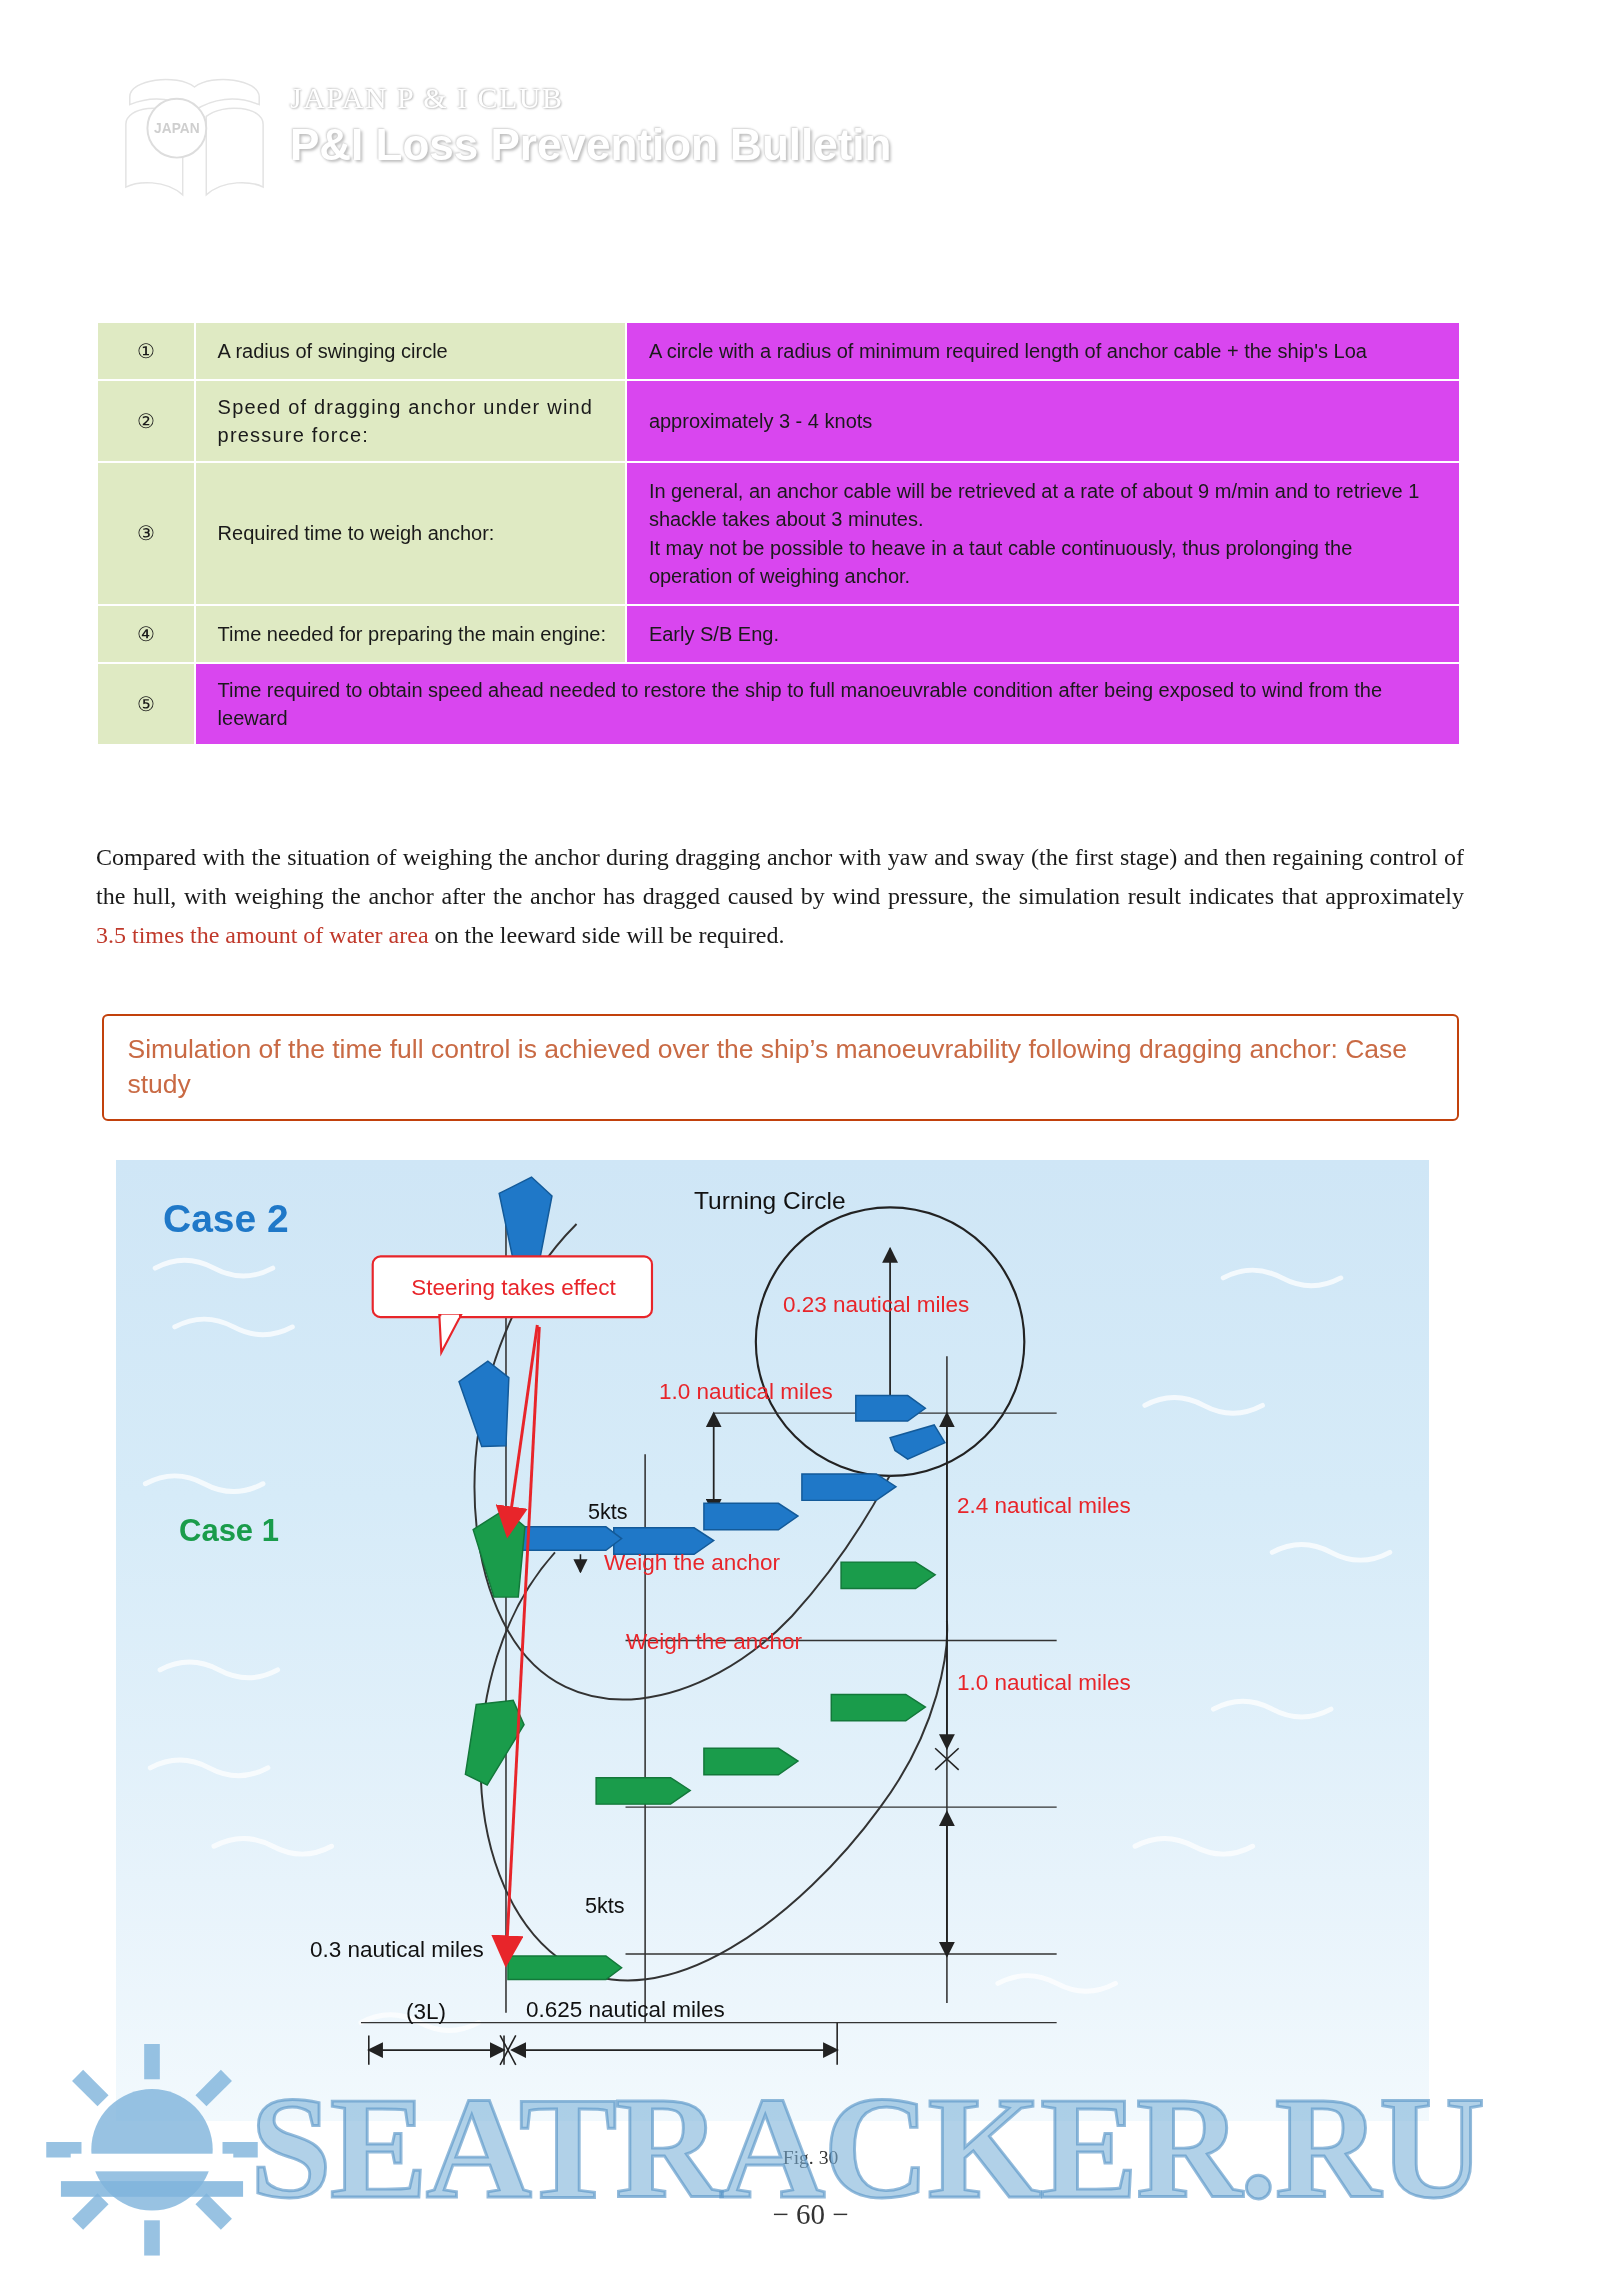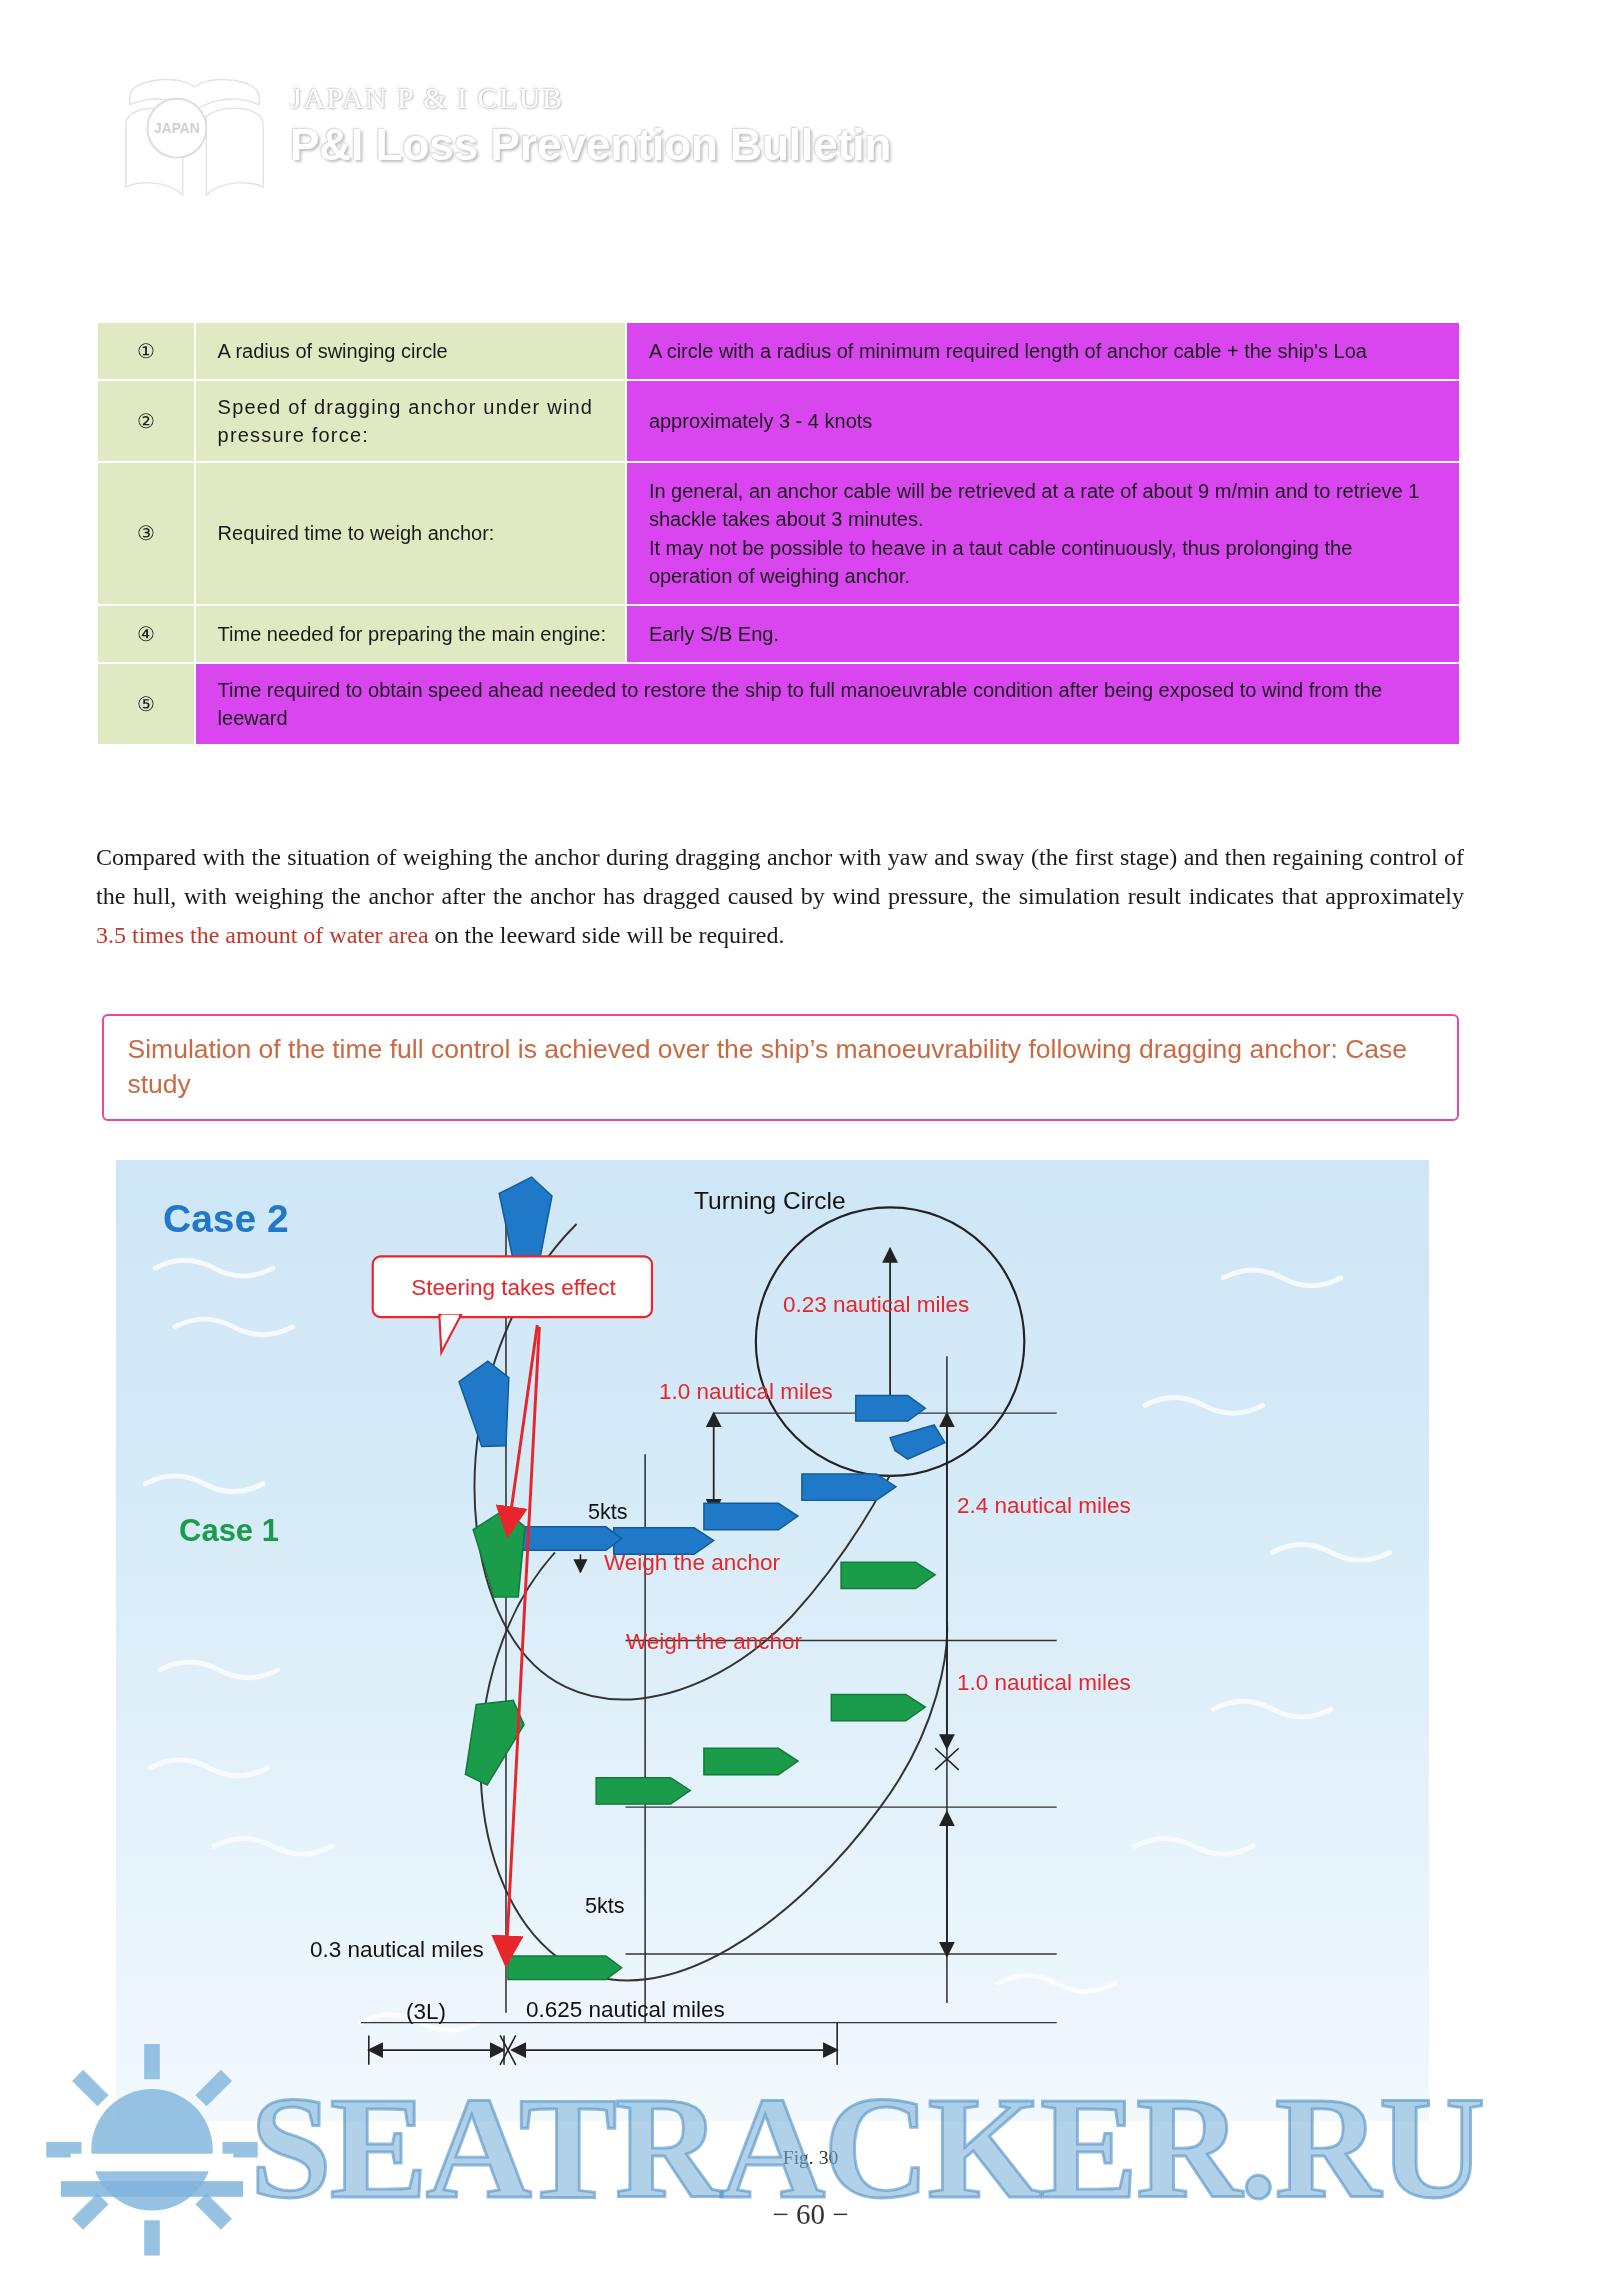--- a/index.html
+++ b/index.html
@@ -109,21 +109,21 @@
   }
   .para .hl { color: #c0392b; }
 
   
   .callout {
     position: absolute;
     left: 102px;
     top: 1014px;
     width: 1357px;
     min-height: 94px;
-    border: 2px solid #ec4899;
+    border: 2px solid #c2410c;
     border-radius: 5.9px;
     box-sizing: border-box;
     padding: 15.7px 23.5px;
     color: #c96a44;
     font-size: 26.5px;
     line-height: 1.35;
   }
 
   
   .figure {

